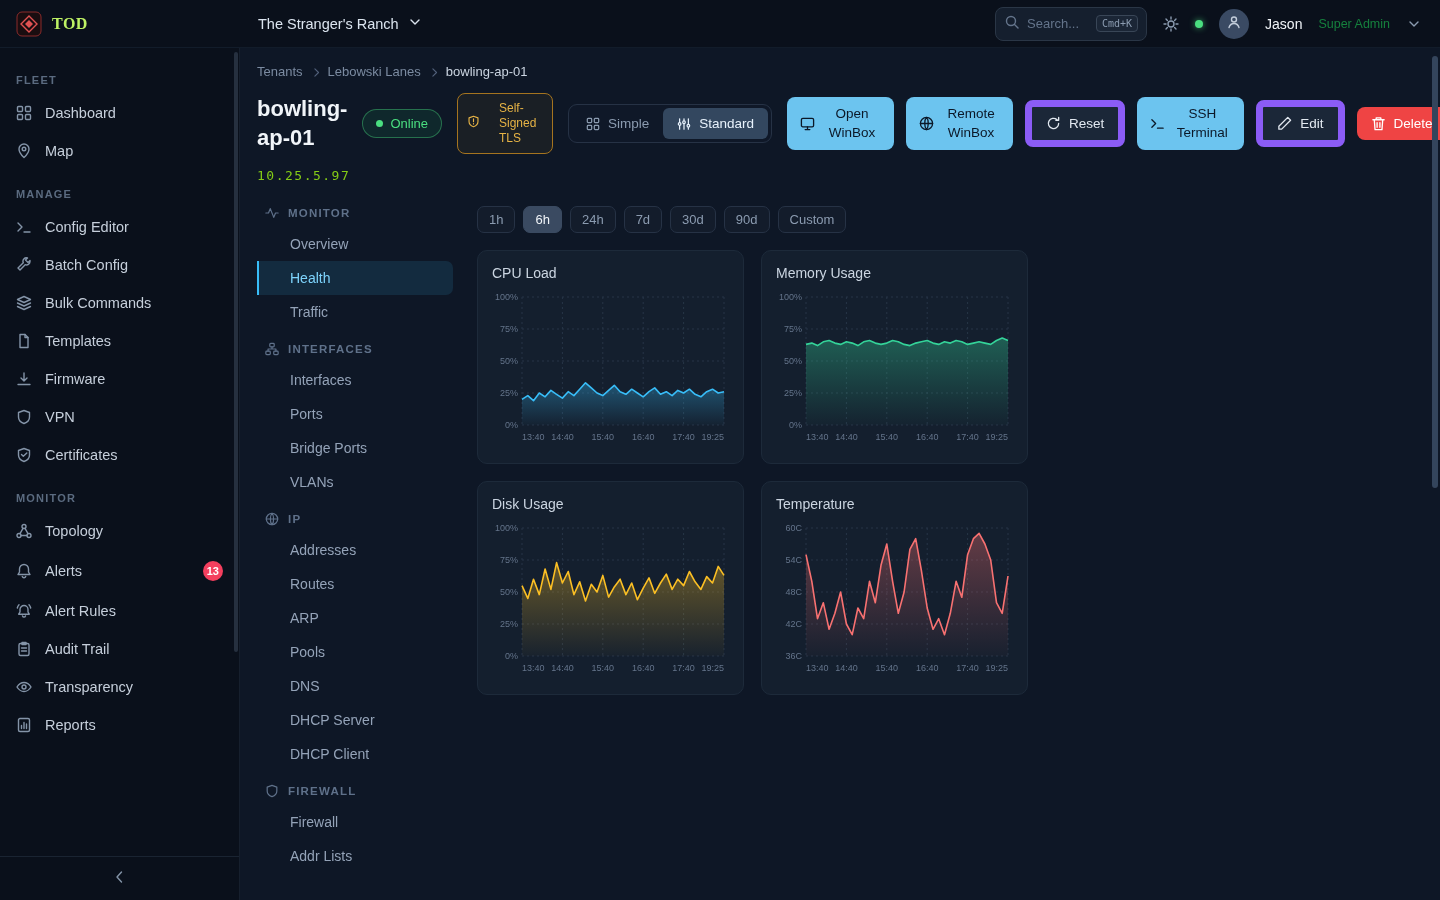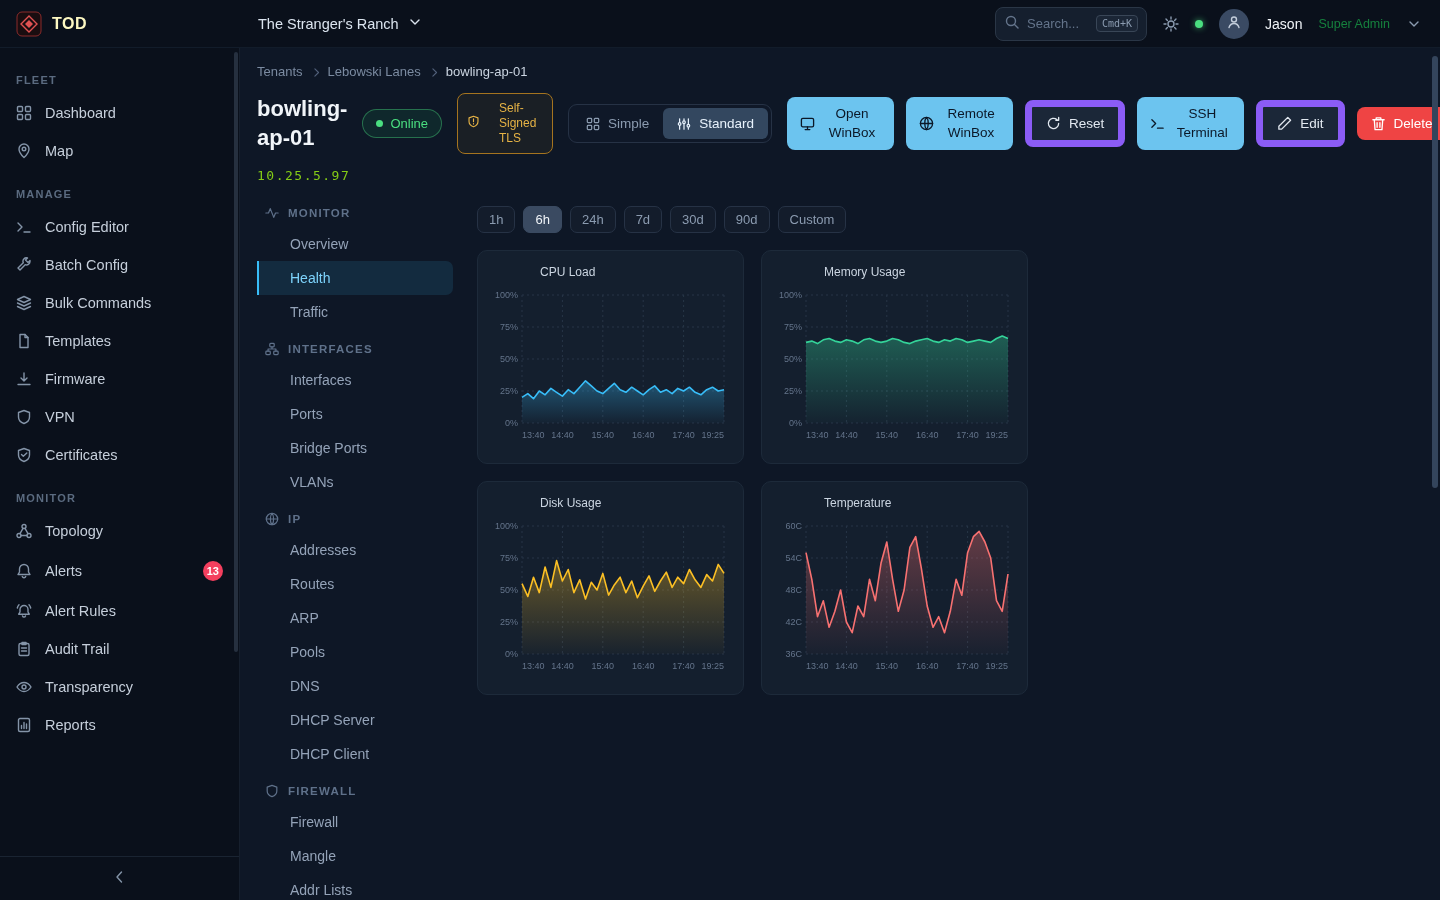--- a/index.html
+++ b/index.html
@@ -2,21 +2,21 @@
 <html><head>
 <meta charset="utf-8">
 <style>
   * { margin:0; padding:0; box-sizing:border-box; }
   html,body { width:1440px; height:900px; overflow:hidden; }
   body { font-family:"Liberation Sans", sans-serif; background:#0e1726; color:#e2e8f0; }
   .app { display:grid; grid-template-columns:240px 1fr; grid-template-rows:48px 852px; width:1440px; height:900px; }
 
   
   .logo-cell { background:#0a101b; display:flex; align-items:center; gap:10px; padding:0 16px; border-bottom:1px solid #121c2a; }
-  .logo-text { font-size:16px; font-weight:700; color:#fef9c3; letter-spacing:0.5px; }
+  .logo-text { font-size:16px; font-weight:700; color:#bef264; letter-spacing:0.5px;font-family:Liberation Serif, serif; }
   .topbar { background:#0a101b; display:flex; align-items:center; justify-content:space-between; padding:0 18px; border-bottom:1px solid #121c2a; }
   .tenant { display:flex; align-items:center; gap:8px; color:#dbe4ef; font-size:14.5px; cursor:pointer; }
   .topbar-right { display:flex; align-items:center; gap:16px; }
   .searchbox { width:152px; height:34px; background:#151f2e; border:1px solid #2a3646; border-radius:8px; display:flex; align-items:center; gap:7px; padding:0 8px; color:#64748b; cursor:pointer;margin-left:32px; }
   .searchbox .ph { font-size:13px; flex:1; }
   .kbd { font-family:"DejaVu Sans Mono", monospace; font-size:10px; color:#8b9bb0; border:1px solid #394657; border-radius:4px; padding:2px 5px; background:#1b2636; }
   .status-dot { width:8px; height:8px; border-radius:50%; background:#4ade80; box-shadow:0 0 6px rgba(74,222,128,.7); }
   .avatar { width:30px; height:30px; border-radius:50%; background:#3a4a63; display:flex; align-items:center; justify-content:center; color:#c3cddb; }
   .user-name { font-size:14px; color:#f1f5f9; }
   .user-role { font-size:12.5px; color:#15803d; }
@@ -71,21 +71,21 @@
   .dnav-item { padding:9px 0 9px 31px; font-size:14px; color:#94a3b8; border-left:2px solid transparent; cursor:pointer; }
   .dnav-item.selected { background:rgba(56,189,248,.12); border-left-color:#38bdf8; color:#7dd3fc; border-radius:0 7px 7px 0; }
 
   .charts-col { padding-top:13px; }
   .time-ranges { display:flex; align-items:center; gap:8px; }
   .pill { font-family:inherit; font-size:13px; color:#8b9bb0; background:#131c2b; border:1px solid #263245; border-radius:7px; padding:5px 11px; cursor:pointer; }
   .pill.selected { background:#3a4a61; border-color:#3a4a61; color:#f1f5f9; }
 
   .charts-grid { display:grid; grid-template-columns:267px 267px; gap:17px; margin-top:17px; }
   .chart-card { background:#141f2e; border:1px solid #1d2a3a; border-radius:10px; padding:14px; height:214px; }
-  .chart-title { font-size:12px; color:#cbd5e1; margin-bottom:8px;margin-left:48px; }
+  .chart-title { font-size:14px; color:#cbd5e1; margin-bottom:8px; }
   .gridline { stroke:#273547; stroke-width:1; stroke-dasharray:2 3; }
   .tick { font-family:"Liberation Sans", sans-serif; font-size:9px; fill:#64748b; }
 
   .page-scroll-thumb { position:absolute; top:56px; right:2px; width:6px; height:432px; border-radius:3px; background:#34455c; }
 </style>
 </head>
 <body>
 
 <div class="app">
 
@@ -401,21 +401,20 @@
           <div class="dnav-item">DNS</div>
           <div class="dnav-item">DHCP Server</div>
           <div class="dnav-item">DHCP Client</div>
           <div class="dnav-header">
             <svg class="icon " viewBox="0 0 16 16" fill="none" stroke="currentColor" stroke-width="1.4" stroke-linecap="round" stroke-linejoin="round">
               <path d="M8 1.5l5.5 2v4.5c0 3.5-2.5 5.5-5.5 6.5-3-1-5.5-3-5.5-6.5V3.5z"></path>
             </svg>
             <span>FIREWALL</span>
           </div>
           <div class="dnav-item">Firewall</div>
-          <div class="dnav-item">Mangle</div>
           <div class="dnav-item">Addr Lists</div>
         </nav>
       <div class="charts-col">
         <div class="time-ranges">
             <button class="pill">1h</button>
             <button class="pill selected">6h</button>
             <button class="pill">24h</button>
             <button class="pill">7d</button>
             <button class="pill">30d</button>
             <button class="pill">90d</button>

